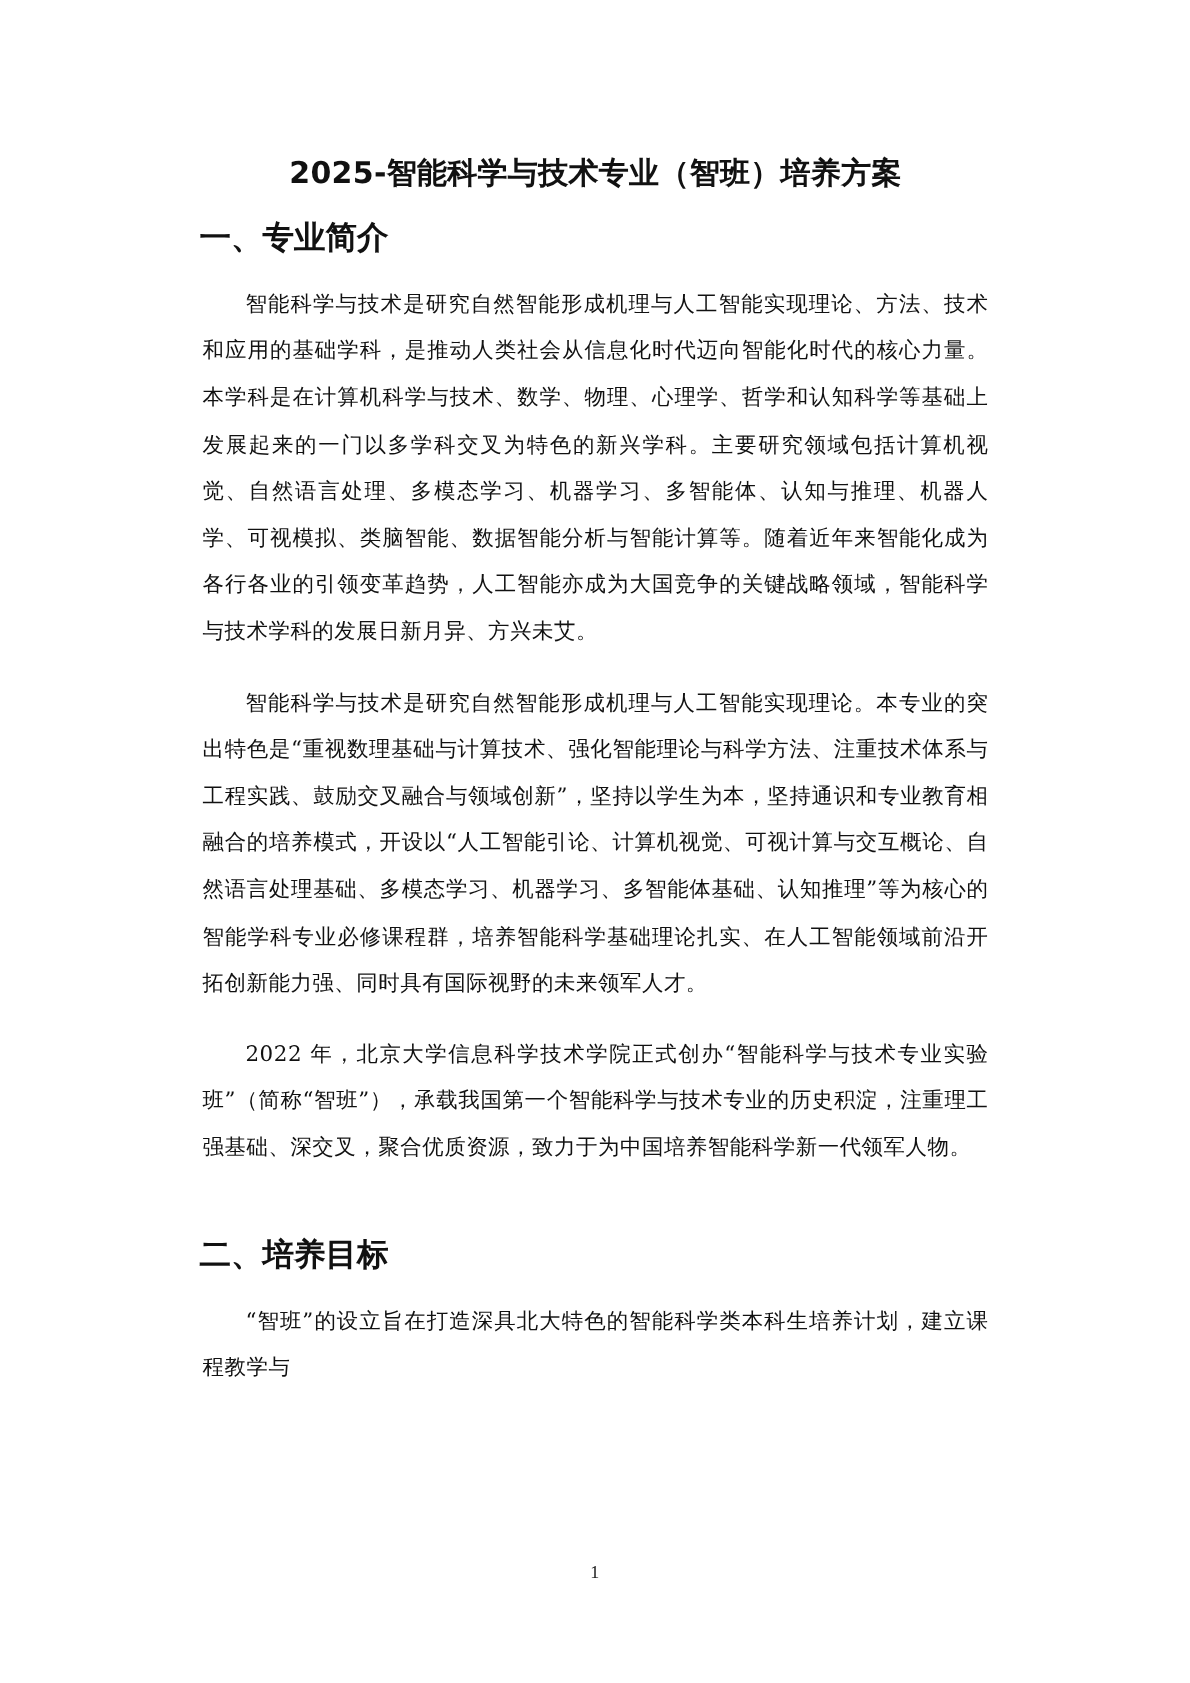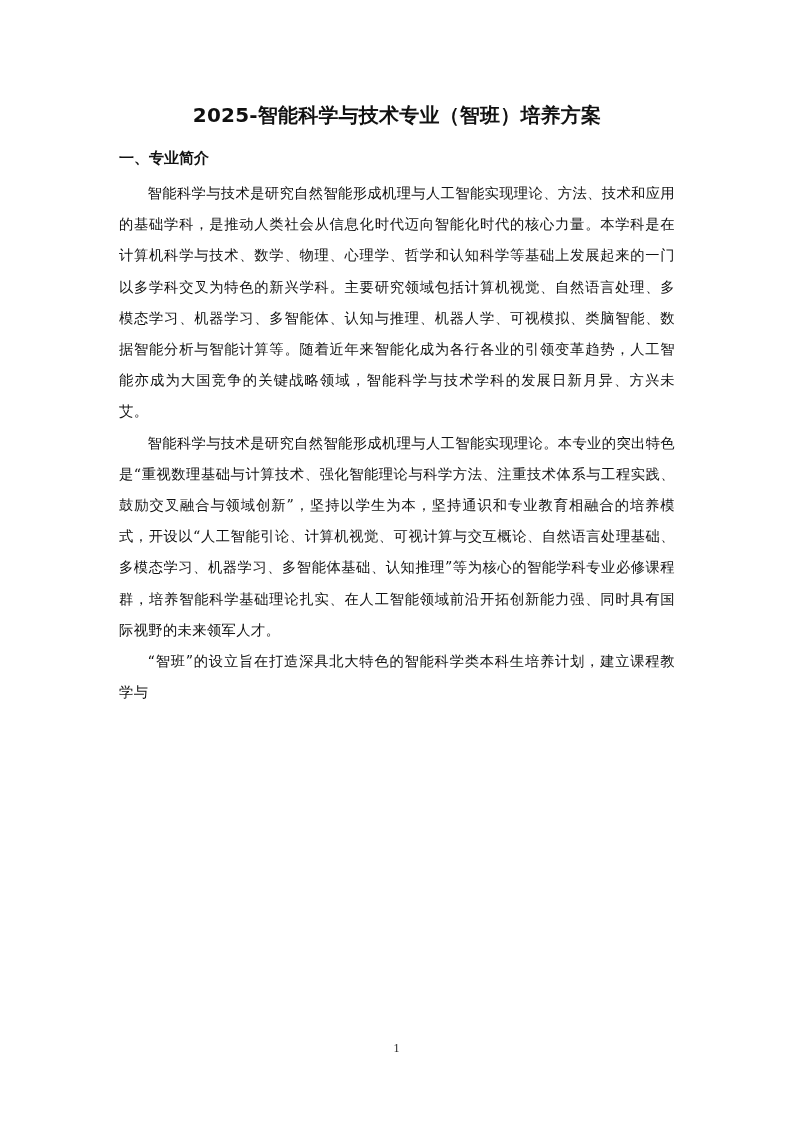--- a/index.html
+++ b/index.html
@@ -34,33 +34,33 @@
     font-weight: bold;
     font-size: 20px;
     line-height: 30px;
     margin: 0 0 14px 0;
     letter-spacing: 0.2px;
     white-space: nowrap;
   }
   .section-heading {
     font-family: "DejaVu Sans", "Liberation Sans", sans-serif;
     font-weight: bold;
-    font-size: 15px;
+    font-size: 21px;
     line-height: 28px;
-    margin: 0 0 6px 0;
+    margin: 0 0 6px 14px;
   }
   .section-heading.second {
     margin-top: 40px;
   }
   .para {
     font-size: 14.3px;
     line-height: 31.2px;
     text-indent: 2em;
     text-align: justify;
-    margin: 0;
+    margin: 16px;
     letter-spacing: 0.35px;
   }
   .page-number {
     position: absolute;
     left: 0;
     width: 793px;
     top: 1041px;
     text-align: center;
     font-family: "Liberation Serif", serif;
     font-size: 12px;
@@ -70,18 +70,20 @@
 </head>
 <body>
 
 <div class="page">
   <div class="content">
     <h1 class="doc-title">2025-智能科学与技术专业（智班）培养方案</h1>
 
     <h2 class="section-heading">一、专业简介</h2>
     <p class="para">智能科学与技术是研究自然智能形成机理与人工智能实现理论、方法、技术和应用的基础学科，是推动人类社会从信息化时代迈向智能化时代的核心力量。本学科是在计算机科学与技术、数学、物理、心理学、哲学和认知科学等基础上发展起来的一门以多学科交叉为特色的新兴学科。主要研究领域包括计算机视觉、自然语言处理、多模态学习、机器学习、多智能体、认知与推理、机器人学、可视模拟、类脑智能、数据智能分析与智能计算等。随着近年来智能化成为各行各业的引领变革趋势，人工智能亦成为大国竞争的关键战略领域，智能科学与技术学科的发展日新月异、方兴未艾。</p>
     <p class="para">智能科学与技术是研究自然智能形成机理与人工智能实现理论。本专业的突出特色是“重视数理基础与计算技术、强化智能理论与科学方法、注重技术体系与工程实践、鼓励交叉融合与领域创新”，坚持以学生为本，坚持通识和专业教育相融合的培养模式，开设以“人工智能引论、计算机视觉、可视计算与交互概论、自然语言处理基础、多模态学习、机器学习、多智能体基础、认知推理”等为核心的智能学科专业必修课程群，培养智能科学基础理论扎实、在人工智能领域前沿开拓创新能力强、同时具有国际视野的未来领军人才。</p>
+    <p class="para">2022 年，北京大学信息科学技术学院正式创办“智能科学与技术专业实验班”（简称“智班”），承载我国第一个智能科学与技术专业的历史积淀，注重理工强基础、深交叉，聚合优质资源，致力于为中国培养智能科学新一代领军人物。</p>
 
+    <h2 class="section-heading second">二、培养目标</h2>
     <p class="para">“智班”的设立旨在打造深具北大特色的智能科学类本科生培养计划，建立课程教学与</p>
   </div>
 
   <div class="page-number">1</div>
 </div>
 
 </body></html>

